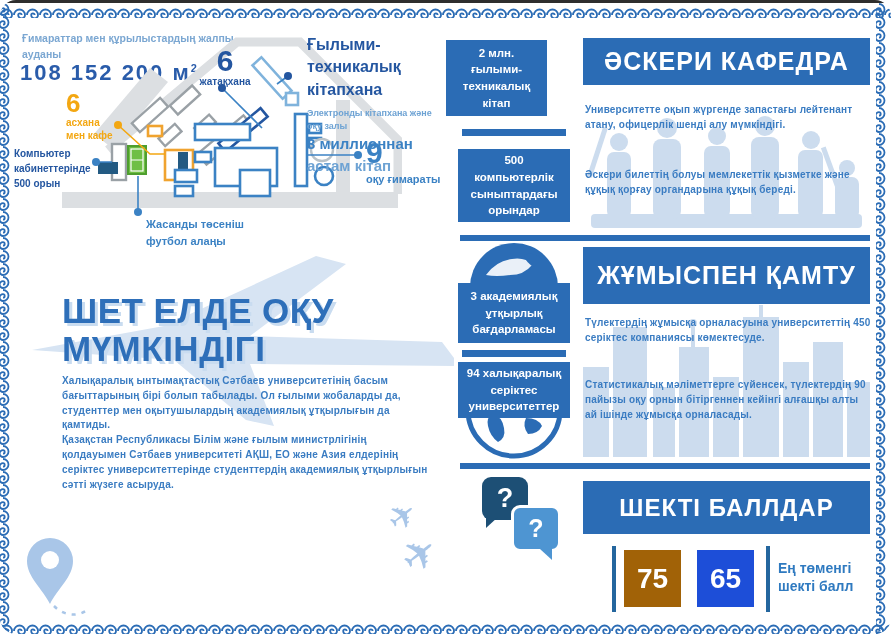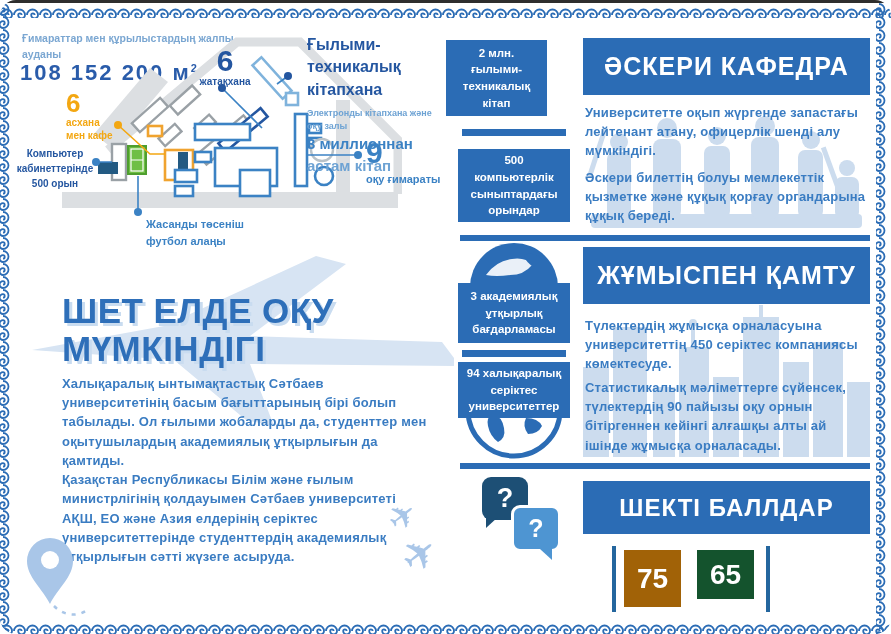--- a/index.html
+++ b/index.html
@@ -8,21 +8,21 @@
   }
   html,body{margin:0;padding:0;background:#fff;}
   #page{position:relative;width:891px;height:634px;background:#fff;overflow:hidden;
         font-family:"Liberation Sans",sans-serif;border-radius:16px;}
   .abs{position:absolute;}
   .statbox{background:var(--blue);color:#fff;font-weight:bold;font-size:11.5px;line-height:1.45;
            text-align:center;display:flex;align-items:center;justify-content:center;padding:6px;box-sizing:border-box;}
   .hdr{background:var(--blue);color:#fff;font-weight:800;letter-spacing:1px;font-size:25px;
        display:flex;align-items:center;justify-content:center;}
   .bar{background:var(--blue);}
-  .bodytxt{color:var(--txt);font-weight:bold;font-size:13px;line-height:1.48;letter-spacing:.2px;margin:0;}
+  .bodytxt{color:var(--txt);font-weight:bold;font-size:10px;line-height:1.48;letter-spacing:.2px;margin:0;}
   .callout{font-weight:bold;}
   .bignum{font-weight:800;line-height:1;}
   .scorebox{color:#fff;font-weight:800;font-size:28px;display:flex;align-items:center;justify-content:center;}
   .vbar{background:#24669e;width:4px;height:66px;}
   .title{font-weight:800;font-size:35px;line-height:1.08;color:#2e6fb9;letter-spacing:.5px;
          text-shadow:3px 3px 0 #c9dcf0;}
   .bubble{border-radius:9px;display:flex;align-items:center;justify-content:center;
           color:#fff;font-weight:800;}
   p{margin:0 0 17px 0;}
 </style>
@@ -143,21 +143,21 @@
     <div style="font-size:16px;color:#2456a0;line-height:1.4;">Ғылыми-техникалық кітапхана</div>
     <div style="font-size:9px;color:#6ea3d4;line-height:1.45;margin-top:6px;">Электронды кітапхана және оқу залы</div>
     <div style="font-size:15px;color:#6ea3d4;line-height:1.45;">
       <span style="color:#3b82c4;">3 миллионнан</span><span> астам кітап</span>
     </div>
   </div>
   <div class="abs callout" style="left:66px;top:90px;width:80px;color:#f3a712;">
     <div class="bignum" style="font-size:26px;">6</div>
     <div style="font-size:10px;width:50px;line-height:1.3;">асхана мен кафе</div>
   </div>
-  <div class="abs callout" style="left:14px;top:146px;width:82px;font-size:10px;color:#2456a0;line-height:1.5;text-align:center;">Компьютер кабинеттерінде 500 орын</div>
+  <div class="abs callout" style="left:14px;top:146px;width:82px;font-size:10px;color:#2456a0;line-height:1.5;">Компьютер кабинеттерінде 500 орын</div>
   <div class="abs callout" style="left:146px;top:216px;width:140px;font-size:11px;color:#3b82c4;line-height:1.5;">Жасанды төсеніш футбол алаңы</div>
   <div class="abs callout" style="left:366px;top:138px;width:80px;color:#3b82c4;">
     <div class="bignum" style="font-size:30px;">9</div>
     <div style="font-size:11px;line-height:1.4;margin-top:4px;">оқу ғимараты</div>
   </div>
 
   <svg class="abs" style="left:24px;top:248px;" width="430" height="195" viewBox="0 0 430 195">
     <path d="M8,102 L140,78 L292,8 L322,16 L226,88 L418,94 L436,118 L226,116 L250,178 L222,172 L150,112 Z" fill="#d7e4f3"></path>
   </svg>
   <div class="abs title" style="left:62px;top:292px;">
@@ -192,21 +192,21 @@
   <div class="abs bar" style="left:462px;top:350px;width:104px;height:7px;"></div>
   <svg class="abs" style="left:464px;top:408px;" width="100" height="54" viewBox="0 0 100 54">
     <path d="M4,2 A46,46 0 0 0 96,2" fill="#fff" stroke="#2b6cb5" stroke-width="5"></path>
     <path d="M28,6 q10,2 12,14 q2,10 -6,14 q-8,-6 -10,-16 q-2,-8 4,-12 Z" fill="#2b6cb5"></path>
     <path d="M62,10 q12,0 16,8 q-4,8 -14,8 q-6,-8 -2,-16 Z" fill="#2b6cb5"></path>
   </svg>
   <div class="abs statbox" style="left:458px;top:362px;width:112px;height:56px;">94 халықаралық серіктес университеттер</div>
 
   <div class="abs bar" style="left:460px;top:463px;width:410px;height:6px;"></div>
 
-  <div class="abs hdr" style="left:583px;top:38px;width:287px;height:57px;">ӘСКЕРИ КАФЕДРА</div>
+  <div class="abs hdr" style="left:583px;top:38px;width:287px;height:47px;">ӘСКЕРИ КАФЕДРА</div>
   <svg class="abs" style="left:583px;top:96px;" width="287" height="137" viewBox="0 0 287 137">
     <g fill="#ccdcee">
       <rect x="8" y="118" width="271" height="14" rx="4"></rect>
       <circle cx="36" cy="46" r="9"></circle>
         <rect x="24" y="56" width="24" height="66" rx="7"></rect>
       <circle cx="84" cy="32" r="10"></circle>
         <rect x="70" y="43" width="28" height="80" rx="8"></rect>
       <circle cx="134" cy="40" r="9"></circle>
         <rect x="121" y="50" width="26" height="72" rx="7"></rect>
       <circle cx="182" cy="30" r="10"></circle>
@@ -248,16 +248,17 @@
   <div class="abs" style="left:486px;top:517px;width:0;height:0;border-left:12px solid #1d4f75;border-bottom:11px solid transparent;"></div>
   <div class="abs bubble" style="left:511px;top:505px;width:44px;height:41px;background:#4e95d2;border:3px solid #fff;font-size:25px;">
     <span>?</span>
   </div>
   <div class="abs" style="left:540px;top:549px;width:0;height:0;border-right:12px solid #4e95d2;border-bottom:11px solid transparent;"></div>
 
   <div class="abs hdr" style="left:583px;top:481px;width:287px;height:53px;font-size:24px;">ШЕКТІ БАЛЛДАР</div>
 
   <div class="abs vbar" style="left:612px;top:546px;"></div>
   <div class="abs scorebox" style="left:624px;top:550px;width:57px;height:57px;background:#a16207;">75</div>
-  <div class="abs scorebox" style="left:697px;top:550px;width:57px;height:49px;background:#14532d;">65</div>
+  <div class="abs scorebox" style="left:697px;top:550px;width:57px;height:57px;background:#1d4ed8;">65</div>
   <div class="abs vbar" style="left:766px;top:546px;"></div>
+  <div class="abs" style="left:778px;top:560px;width:110px;text-align:left;color:#2f7ac0;font-weight:800;font-size:14px;line-height:1.25;">Ең төменгі шекті балл</div>
 
 </div>
 
 </body></html>

